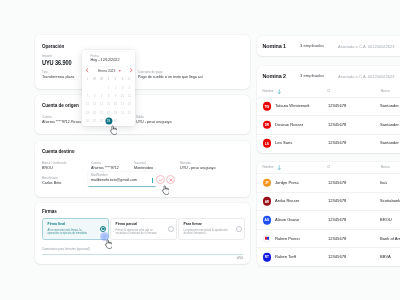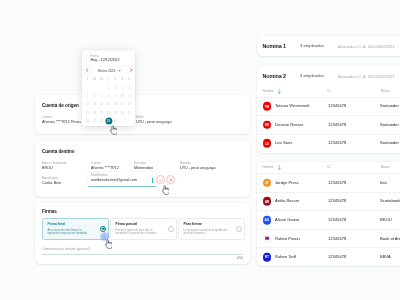--- a/index.html
+++ b/index.html
@@ -60,20 +60,35 @@
   .thead-row>span{position:absolute;font-size:3.1px;color:#9aa0a6}
   .tbody{position:absolute;left:0;right:0}
   .ripple{position:absolute;width:9px;height:9px;border-radius:50%;background:radial-gradient(circle,rgba(40,90,250,.42) 0%,rgba(70,115,255,.34) 55%,rgba(110,150,255,.12) 100%);z-index:9}
   .cursor{position:absolute;z-index:20;width:9px;height:12px}
 </style>
 </head>
 <body>
 
 <div class="page">
 
+  <div class="card" style="left:35px;top:35px;width:215px;height:54px">
+    <div class="sec-title" style="position:absolute;left:7px;top:9.5px">Operación</div>
+    <div class="fld" style="left:7px;top:20px">
+      <div class="lbl">Importe</div>
+      <div class="amount" style="margin-top:1.2px">UYU 36.900</div>
+    </div>
+    <div class="fld" style="left:7px;top:36px">
+      <div class="lbl">Tipo</div>
+      <div class="val" style="margin-top:2.4px">Transferencia plaza</div>
+    </div>
+    <div class="fld" style="left:103px;top:36px;max-width:104px">
+      <div class="lbl">Concepto de pago</div>
+      <div class="val" style="margin-top:2.4px">Pago de sueldo o un texto que llega así</div>
+    </div>
+  </div>
 
   <div class="card" style="left:35px;top:95px;width:215px;height:39px">
     <div class="sec-title" style="position:absolute;left:7px;top:8.5px">Cuenta de origen</div>
     <div class="fld" style="left:7px;top:21px">
       <div class="lbl">Cuenta</div>
       <div class="val" style="margin-top:2.4px">Ahorros ****9712 Pesos</div>
     </div>
     <div class="fld" style="left:101px;top:21px">
       <div class="lbl">Saldo</div>
       <div class="val" style="margin-top:2.4px">UYU - peso uruguayo</div>

